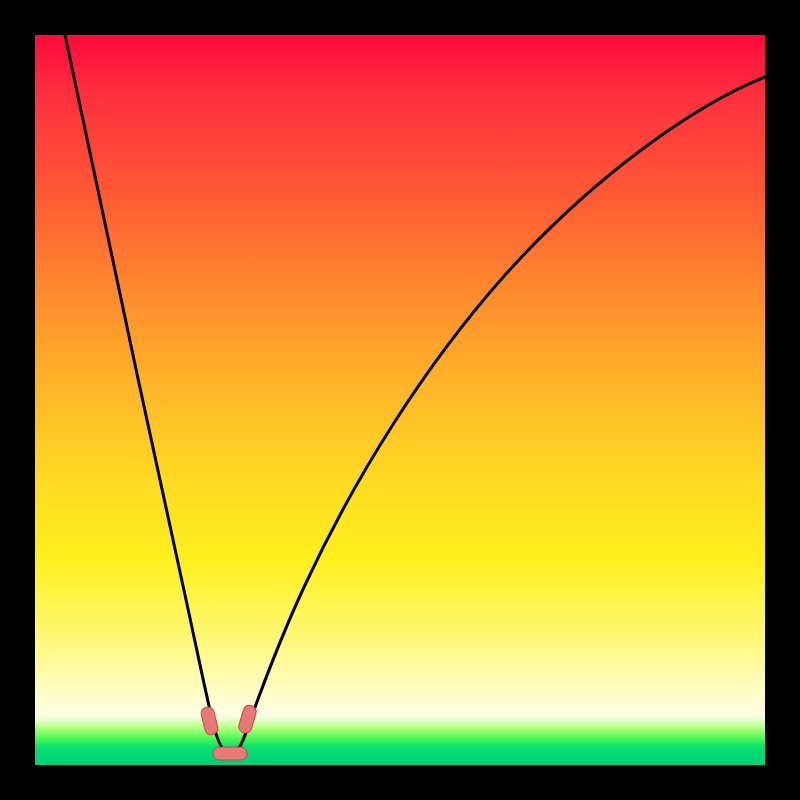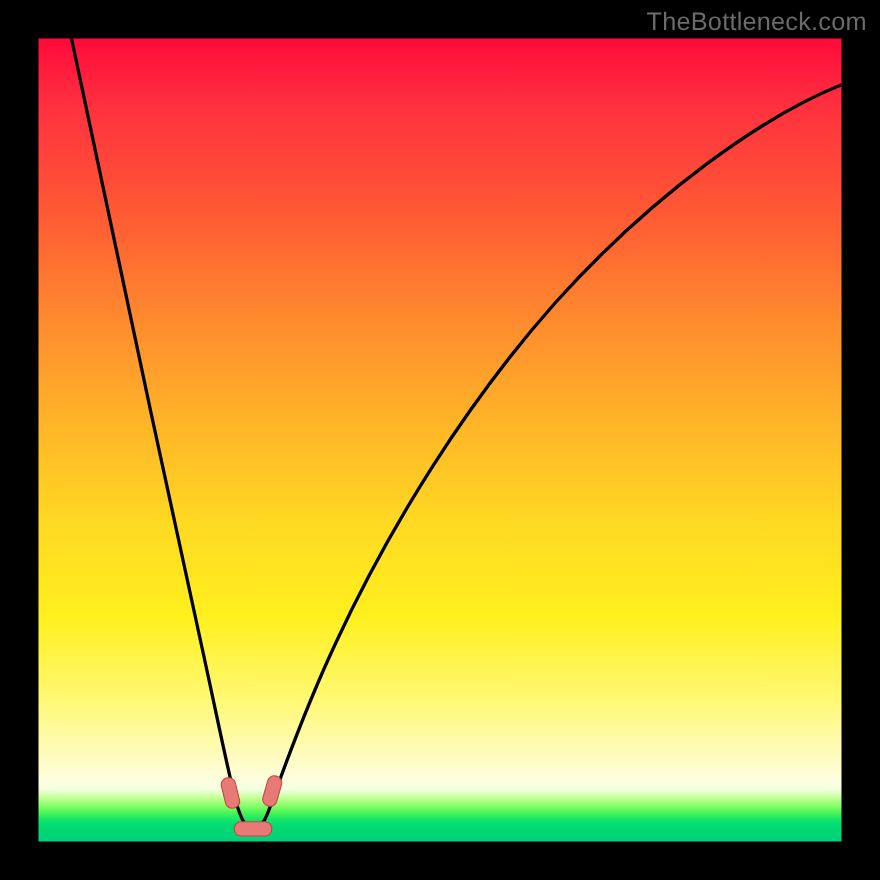--- a/index.html
+++ b/index.html
@@ -60,21 +60,20 @@
     color: #6b6b6b;
     font-size: 23px;
     font-weight: 500;
     letter-spacing: 0.2px;
   }
 </style>
 </head>
 <body>
 
 <div class="frame">
-  <div class="watermark">TheBottleneck.com</div>
 
   <div class="plot">
     <svg viewBox="0 0 730 730" preserveAspectRatio="none">
 
       <path d="M 30 0
                C 60 140, 110 380, 150 560
                C 163 620, 172 664, 178 688
                C 182 704, 186 715, 192 718
                C 198 721, 204 717, 210 700
                C 222 666, 242 610, 270 550

